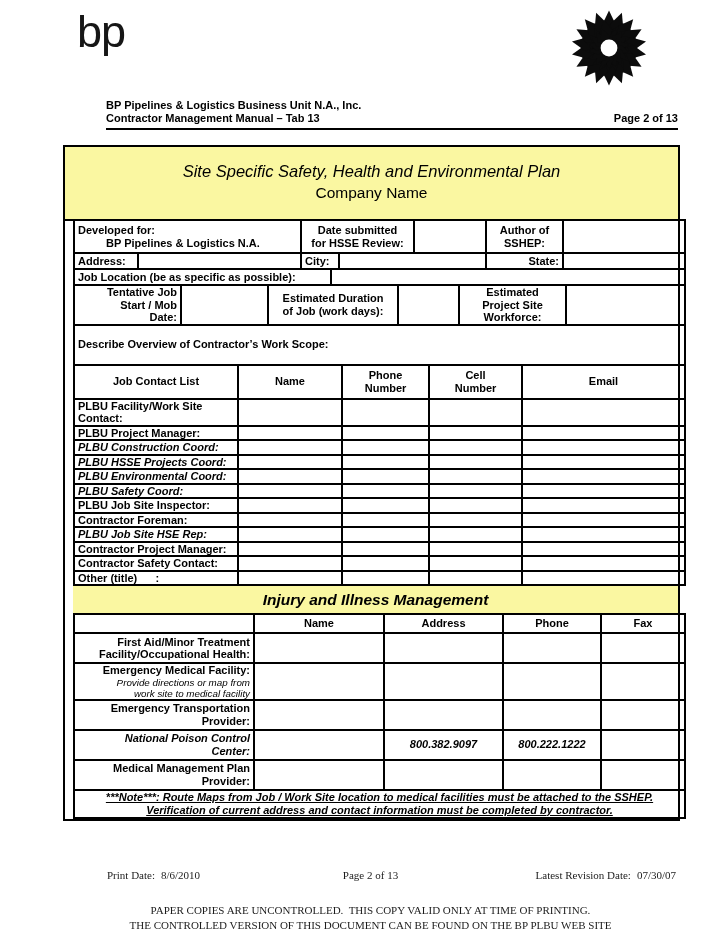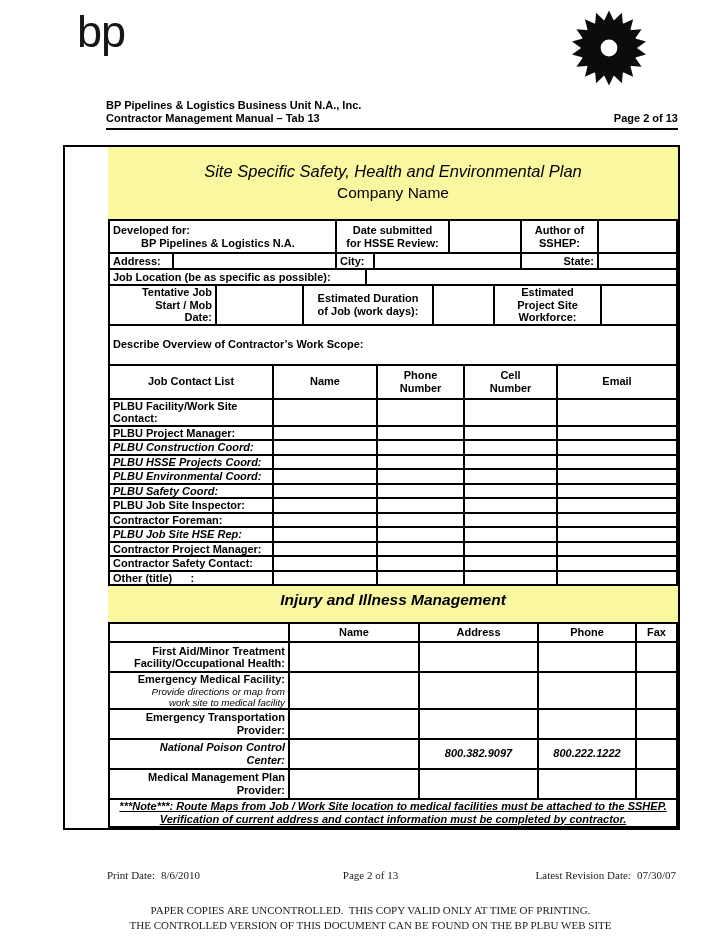--- a/index.html
+++ b/index.html
@@ -14,22 +14,22 @@
   .bp-word { position:absolute; left:77px; top:8px; font-size:45px; line-height:48px; letter-spacing:-1px; color:#161616; }
   .helios { position:absolute; left:569px; top:8px; width:80px; height:80px; }
 
   
   .doc-header { position:absolute; left:106px; top:99px; width:572px;
     font-size:11px; font-weight:bold; line-height:13px;
     border-bottom:2px solid #000; padding-bottom:3px; }
   .dh-row { display:flex; justify-content:space-between; }
 
   
-  .form { position:absolute; left:63px; top:145px; width:617px; border:2px solid #000; background:#fff;padding-left:43px; }
-  .form > * + * { margin-top:-2px; }
+  .form { position:absolute; left:63px; top:145px; width:617px; border:2px solid #000; background:#fff; }
+  .form > * + * { margin-top:-2px;margin-left:8px; }
 
   .titleblock { background:#faf7a1; text-align:center; height:74px; padding-top:14px; border-bottom:2px solid #000; }
   .ft { font-style:italic; font-size:16.5px; line-height:21px; }
   .fc { font-size:15.5px; line-height:21px; }
 
   table.t { border-collapse:collapse; width:100%; table-layout:fixed; }
   .t td { border:2px solid #000; font-size:11px; font-weight:bold; vertical-align:middle; padding:0 3px; line-height:12.5px; overflow:hidden; }
   .pre { white-space:pre-line; }
   .ctr { text-align:center; }
   .rt  { text-align:right; }
@@ -40,21 +40,21 @@
   .h34{height:34px} .h27{height:27px} .h14{height:14px} .h19{height:19px}
   .h30{height:30px} .h28{height:28px}
 
   .dev-val { padding-left:28px; }
 
   .jcl { font-size:13.5px; }
   .chead { text-align:center; vertical-align:bottom; padding-bottom:2px; font-size:12px; }
   .clab { font-size:10.8px; line-height:12px; }
 
   .iband { background:#faf7a1; border-top:2px solid #000; border-bottom:2px solid #000;
-    height:40px; text-align:center; font-weight:bold; font-style:italic; font-size:15.5px; padding-top:5px; }
+    height:31px; text-align:center; font-weight:bold; font-style:italic; font-size:15.5px; padding-top:5px; }
   .ih { text-align:center; font-size:11.5px; }
   .ilab { text-align:right; padding-right:5px; font-size:11px; line-height:13px; }
   .isub { font-weight:normal; font-style:italic; font-size:9.8px; line-height:11px; }
   .inote { font-style:italic; text-align:center; font-size:10.8px; line-height:13px; padding:1px 6px;text-decoration:underline; }
 
   
   .pfoot { position:absolute; top:869px; left:63px; width:615px;
     font-family:"Liberation Serif", serif; font-size:11px; color:#1c1c1c; }
   .pf-l { position:absolute; left:44px; }
   .pf-c { position:absolute; left:0; right:0; text-align:center; }

